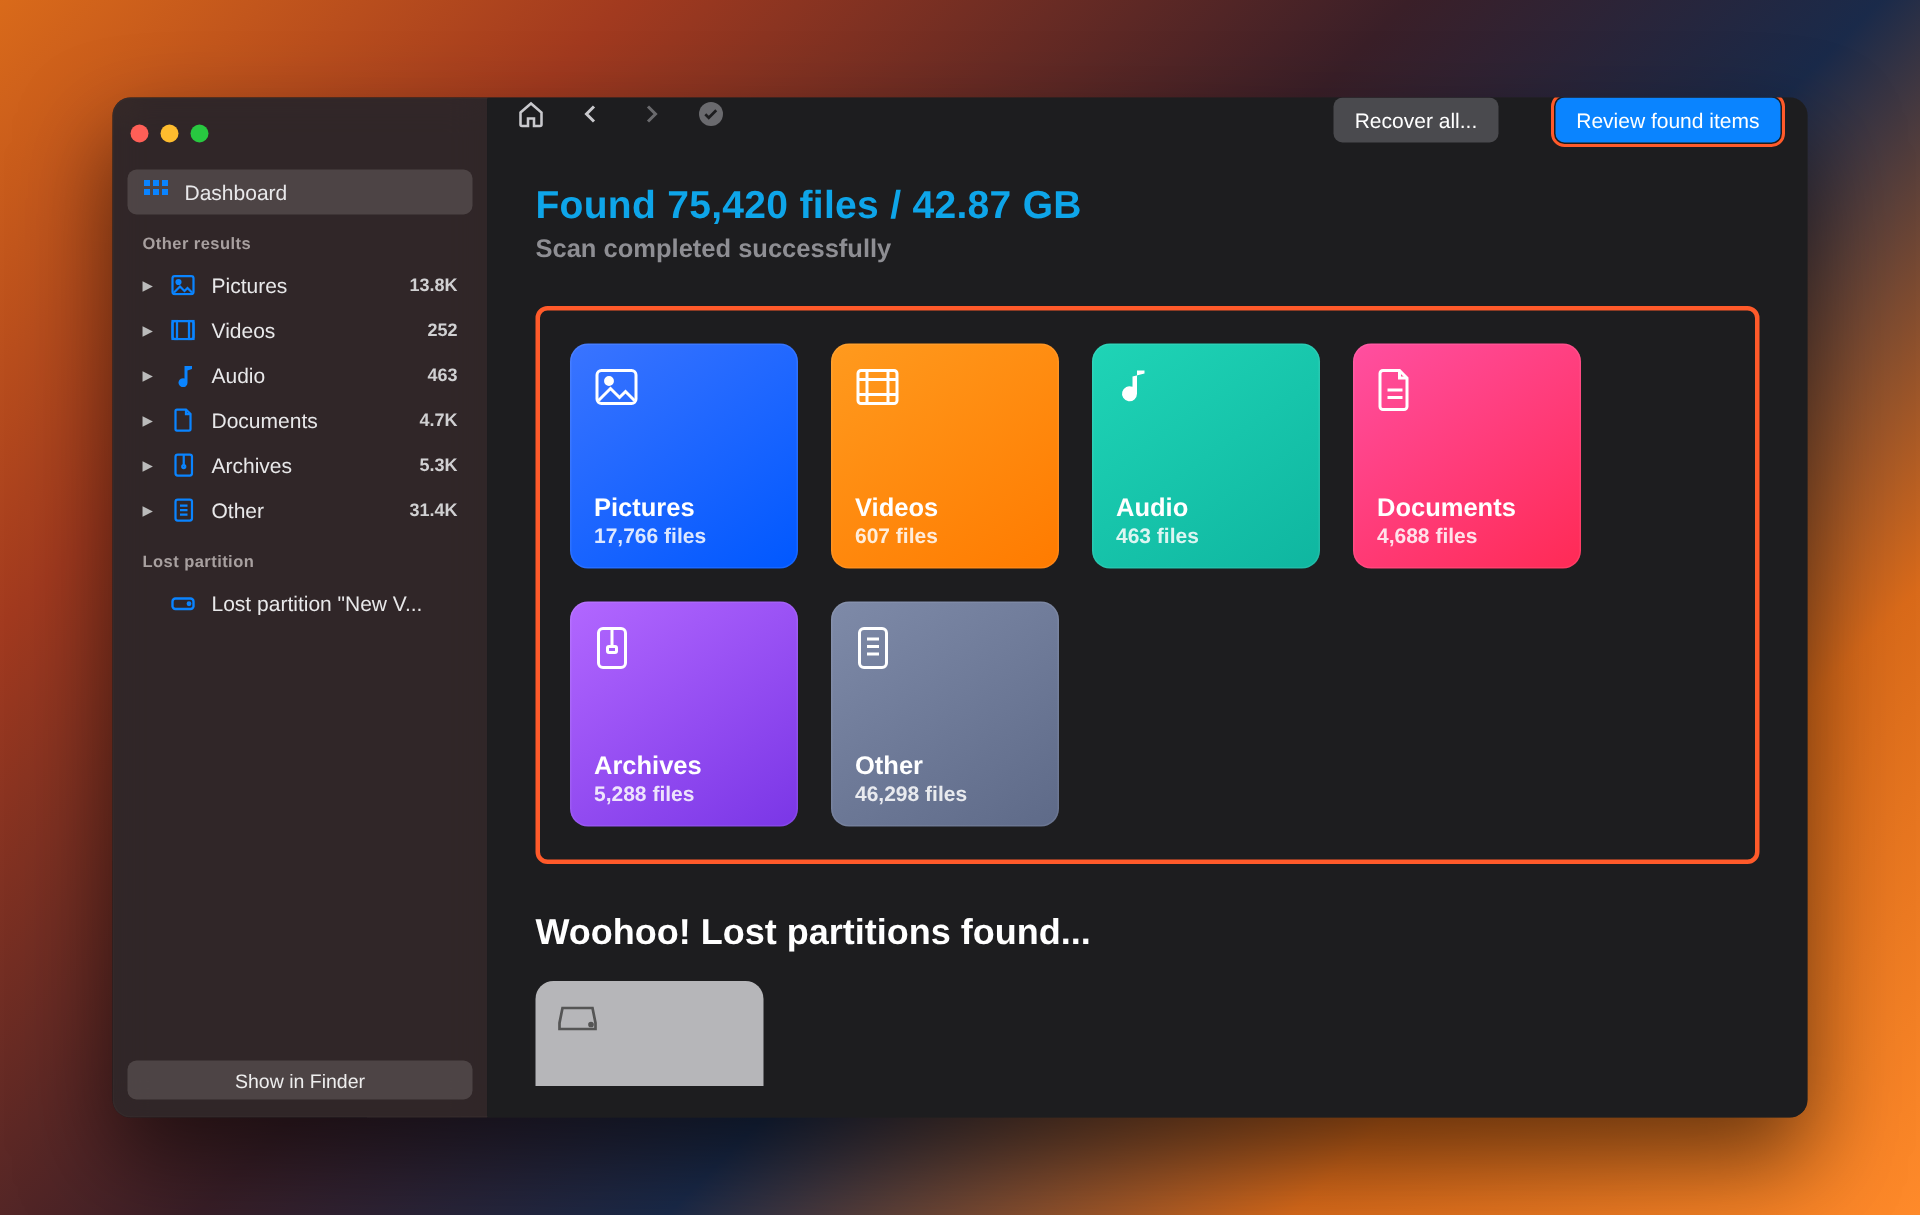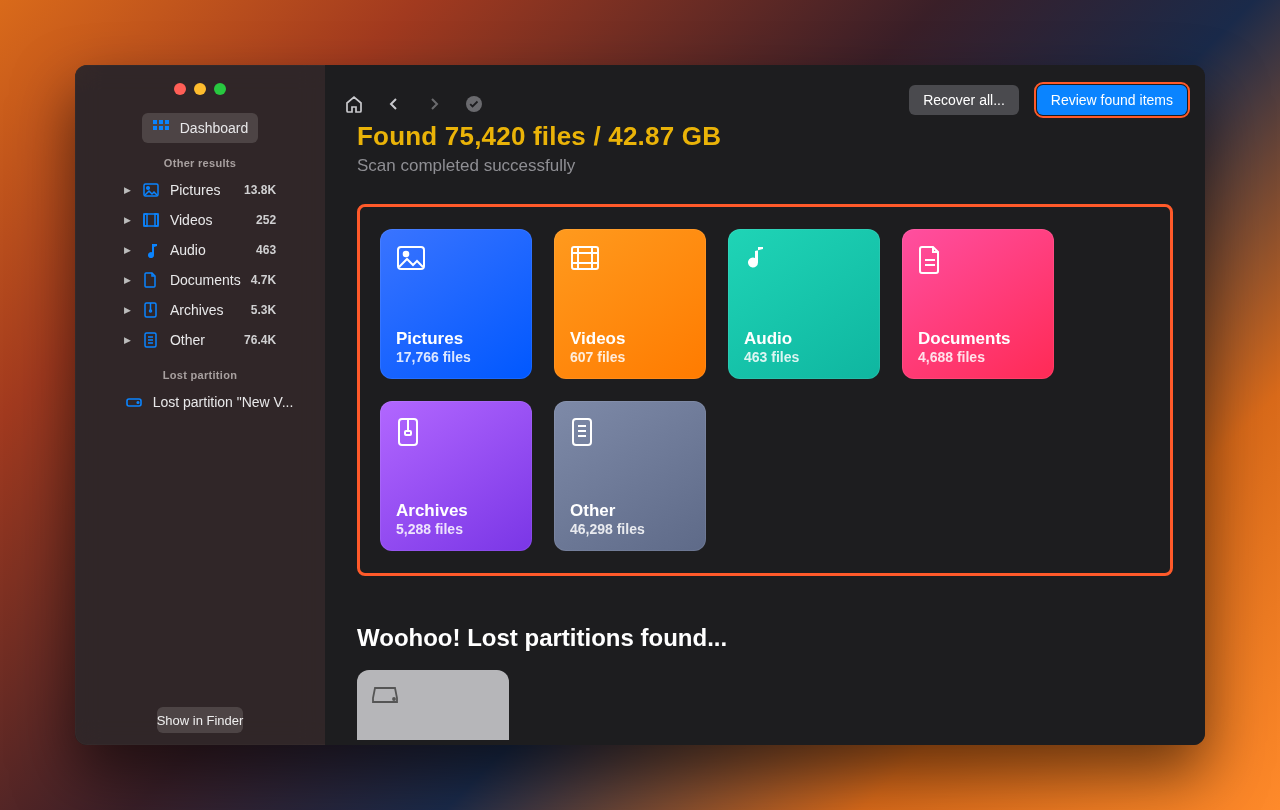--- a/index.html
+++ b/index.html
@@ -19,21 +19,21 @@
   overflow:hidden;
   position:relative;
 }
 
 
 .sidebar {
   width: 250px; flex:0 0 250px;
   background: rgba(74,52,52,.45);
   backdrop-filter: blur(12px);
   padding: 12px 10px 12px 10px;
-  display:flex; flex-direction:column;align-items:center;
+  display:flex; flex-direction:column;
 }
 .traffic { display:flex; gap:8px; padding:6px 2px 18px; }
 .traffic span { width:12px; height:12px; border-radius:50%; }
 .traffic .r{background:#ff5f57}.traffic .y{background:#febc2e}.traffic .g{background:#28c840}
 
 .side-item {
   display:flex; align-items:center; gap:10px; height:30px; padding:0 10px;
   border-radius:6px; color:#e8e8ea; font-size:14px; cursor:pointer;
   position:relative;
 }
@@ -44,35 +44,35 @@
 .side-group { font-size:11px; letter-spacing:.3px; color:#a8a0a0; font-weight:600; padding:14px 10px 6px; }
 
 .finder-btn {
   margin-top:auto; background: rgba(255,255,255,.14); color:#eee;
   border:none; height:26px; border-radius:6px; font-size:13px; cursor:pointer;
 }
 
 
 .main{ flex:1; display:flex; flex-direction:column; background:#1d1d1f; }
 .toolbar{
-  height:50px; display:flex; align-items:flex-end; gap:18px; padding:0 18px;
+  height:50px; display:flex; align-items:flex-start; gap:18px; padding:0 18px;
 }
 .tb-icon{ color:#a0a0a4; cursor:pointer; width:22px; height:22px; display:flex; align-items:center; justify-content:center }
 .tb-spacer{flex:1}
 .btn{
   height:30px; padding:0 14px; border-radius:6px; font-size:14px; font-weight:500;
   border:none; cursor:pointer; color:#fff;
 }
 .btn.gray{ background:#4a4a4e }
 .btn.blue{ background:#0a84ff }
-.highlight-border{ outline:2px solid #ff5a2a; outline-offset:1px; border-radius:6px; }
+.highlight-border{ outline:2px solid #ff5a2a; outline-offset:1px; border-radius:6px;margin-left:20px; }
 
 .content{ padding:6px 32px 0; overflow:auto; flex:1 }
-.h1{ color:#eab308; font-size:26px; font-weight:700; letter-spacing:.2px }
-.sub{ color:#8e8e93; font-size:17px; font-weight:400; margin-top:4px }
+.h1{ color:#0ea5e9; font-size:26px; font-weight:700; letter-spacing:.2px }
+.sub{ color:#8e8e93; font-size:17px; font-weight:700; margin-top:4px }
 
 .cards-wrap{
   margin-top:28px;
   border:3px solid #ff5a2a; border-radius:8px;
   padding:22px 20px 22px;
 }
 .cards{ display:grid; grid-template-columns: repeat(4, 152px); gap:22px 22px; }
 .card{
   width:152px; height:150px; border-radius:12px; padding:16px 16px 14px;
   color:#fff; display:flex; flex-direction:column; justify-content:space-between;
@@ -82,21 +82,21 @@
 .card .ctitle{ font-size:17px; font-weight:700 }
 .card .csub{ font-size:14px; font-weight:600; opacity:.85 }
 
 .g-blue{ background:linear-gradient(145deg,#3a74ff,#0058ff) }
 .g-orange{ background:linear-gradient(145deg,#ff9a1e,#ff7b00) }
 .g-teal{ background:linear-gradient(145deg,#1fd4b6,#0fb6a0) }
 .g-pink{ background:linear-gradient(145deg,#ff4fa0,#ff2a55) }
 .g-purple{ background:linear-gradient(145deg,#b267ff,#7a36e6) }
 .g-slate{ background:linear-gradient(145deg,#7e8aa8,#5e6a88) }
 
-.h2{ color:#fff; font-size:24px; font-weight:700; margin-top:48px }
+.h2{ color:#fff; font-size:24px; font-weight:700; margin-top:32px }
 .part-tile{
   margin-top:18px; width:152px; height:70px; border-radius:12px 12px 0 0;
   background:#b6b6b9; display:flex; align-items:flex-start; justify-content:flex-start;
   padding:14px;
 }
 </style>
 </head>
 <body>
 
 <div class="window">
@@ -185,21 +185,21 @@
         </div>
         <div class="side-item">
           <span class="chev">▶</span>
           <span class="icon">
             <svg width="13" height="16" viewBox="0 0 13 16" fill="none" stroke="#0a84ff" stroke-width="1.5">
               <rect x="1" y="1" width="11" height="14" rx="1.5"></rect>
               <path d="M4 5h5M4 8h5M4 11h5"></path>
             </svg>
           </span>
           <span>Other</span>
-          <span class="count">76.4K</span>
+          <span class="count">31.4K</span>
         </div>
       </div>
 
     <div class="side-group">Lost partition</div>
     <div class="side-item">
       <span class="chev"></span>
       <span class="icon">
         <svg width="16" height="12" viewBox="0 0 16 12" fill="none" stroke="#0a84ff" stroke-width="1.6">
             <rect x="1" y="3" width="14" height="7" rx="2"></rect>
             <circle cx="12" cy="6.5" r=".8" fill="#0a84ff"></circle>

